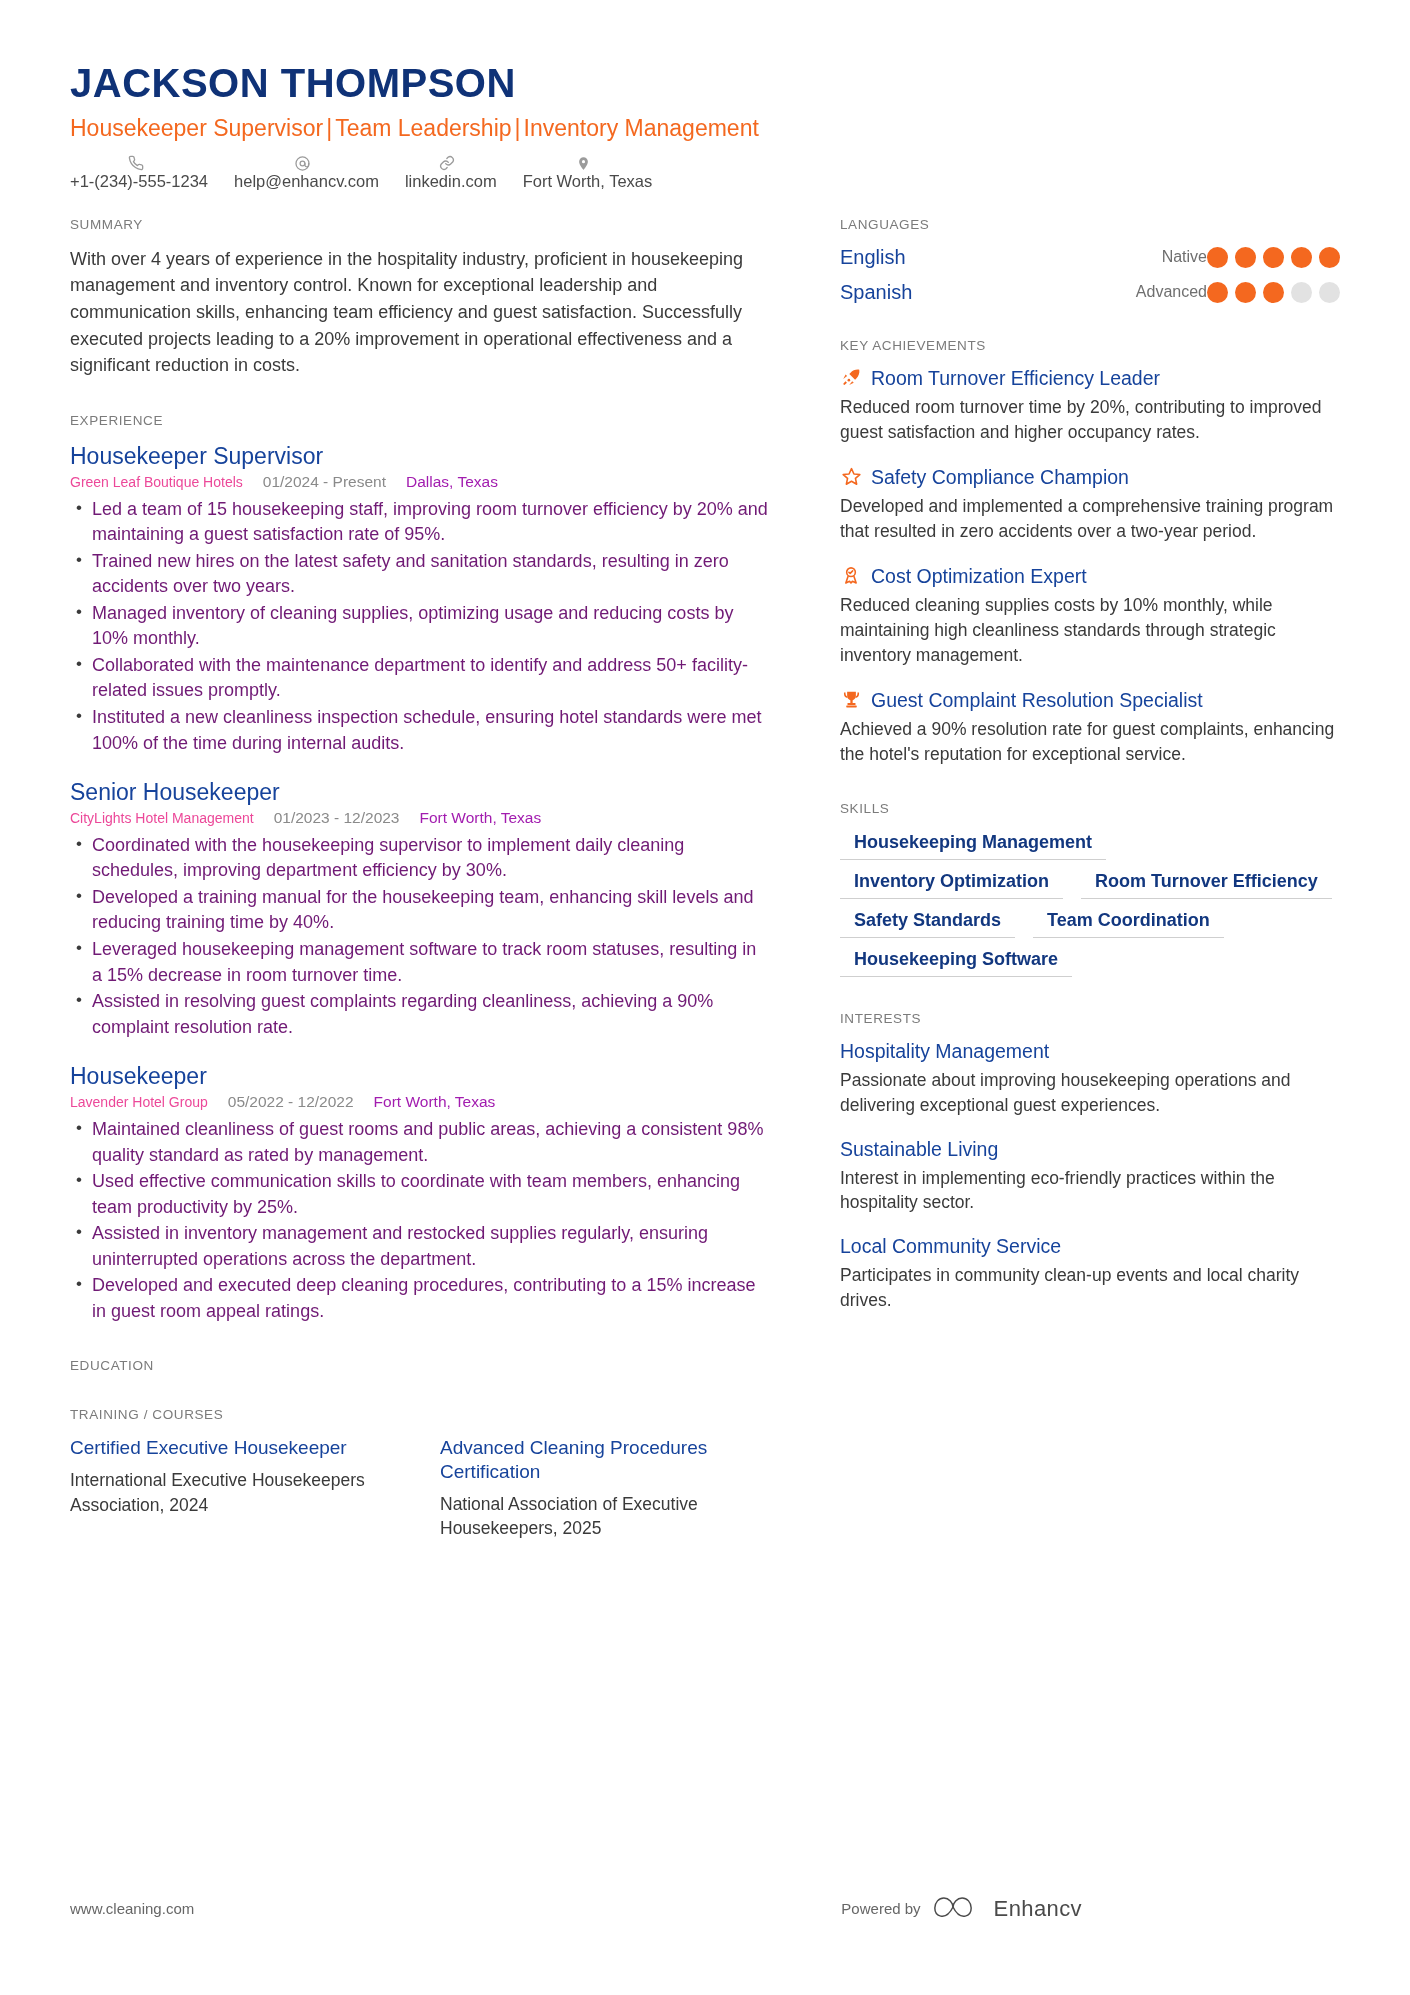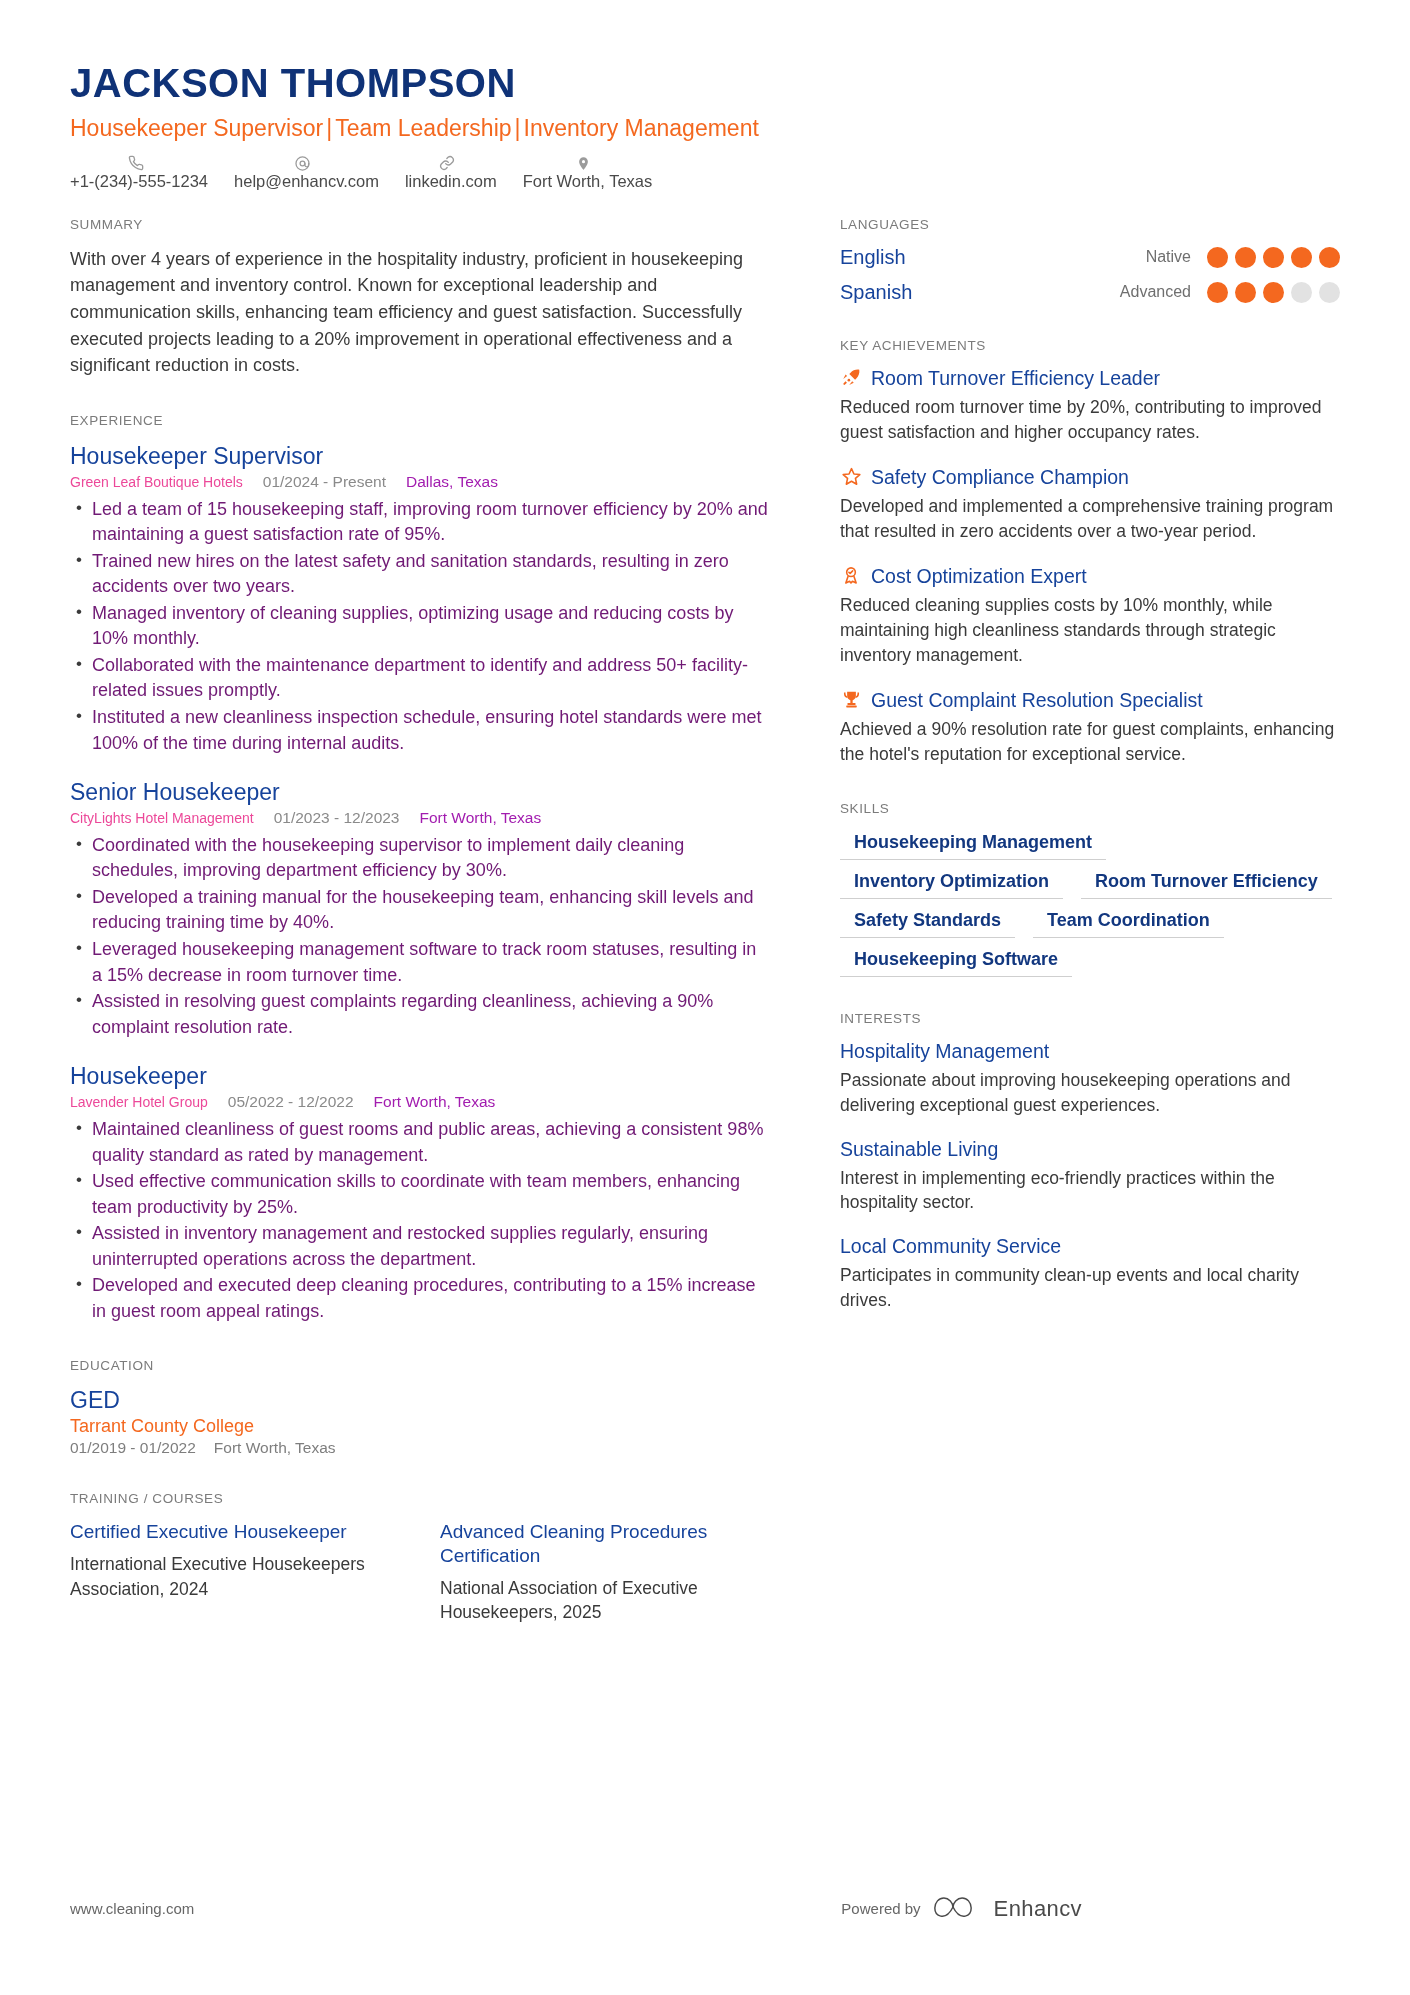--- a/index.html
+++ b/index.html
@@ -188,21 +188,20 @@
     margin-bottom: 12px;
   }
   .lang-name {
     font-size: 20px;
     color: #16439b;
     flex: 1 1 auto;
   }
   .lang-level {
     font-size: 16px;
     color: #6f6f6f;
-    margin-right: 16px;
     white-space: nowrap;
   }
   .dots { display: flex; align-items: center; gap: 7px; }
   .dot {
     width: 21px;
     height: 21px;
     border-radius: 50%;
     background: #e2e2e2;
   }
   .dot.on { background: #f4681f; }
@@ -397,27 +396,20 @@
                 <li>Used effective communication skills to coordinate with team members, enhancing team productivity by 25%.</li>
                 <li>Assisted in inventory management and restocked supplies regularly, ensuring uninterrupted operations across the department.</li>
                 <li>Developed and executed deep cleaning procedures, contributing to a 15% increase in guest room appeal ratings.</li>
     </ul>
   </div>
           </div>
       </div>
 
       <div class="section">
         <div class="sec-label">EDUCATION</div>
-        <div id="education-list">
-  <div class="edu">
-    <div class="edu-degree">GED</div>
-    <div class="edu-school">Tarrant County College</div>
-    <div class="edu-meta"><span>01/2019 - 01/2022</span><span class="gap"></span><span>Fort Worth, Texas</span></div>
-  </div>
-          </div>
       </div>
 
       <div class="section">
         <div class="sec-label">TRAINING / COURSES</div>
         <div class="courses" id="training-list">
   <div class="course">
     <div class="course-title">Certified Executive Housekeeper</div>
     <div class="course-org">International Executive Housekeepers Association, 2024</div>
   </div>
   <div class="course">

